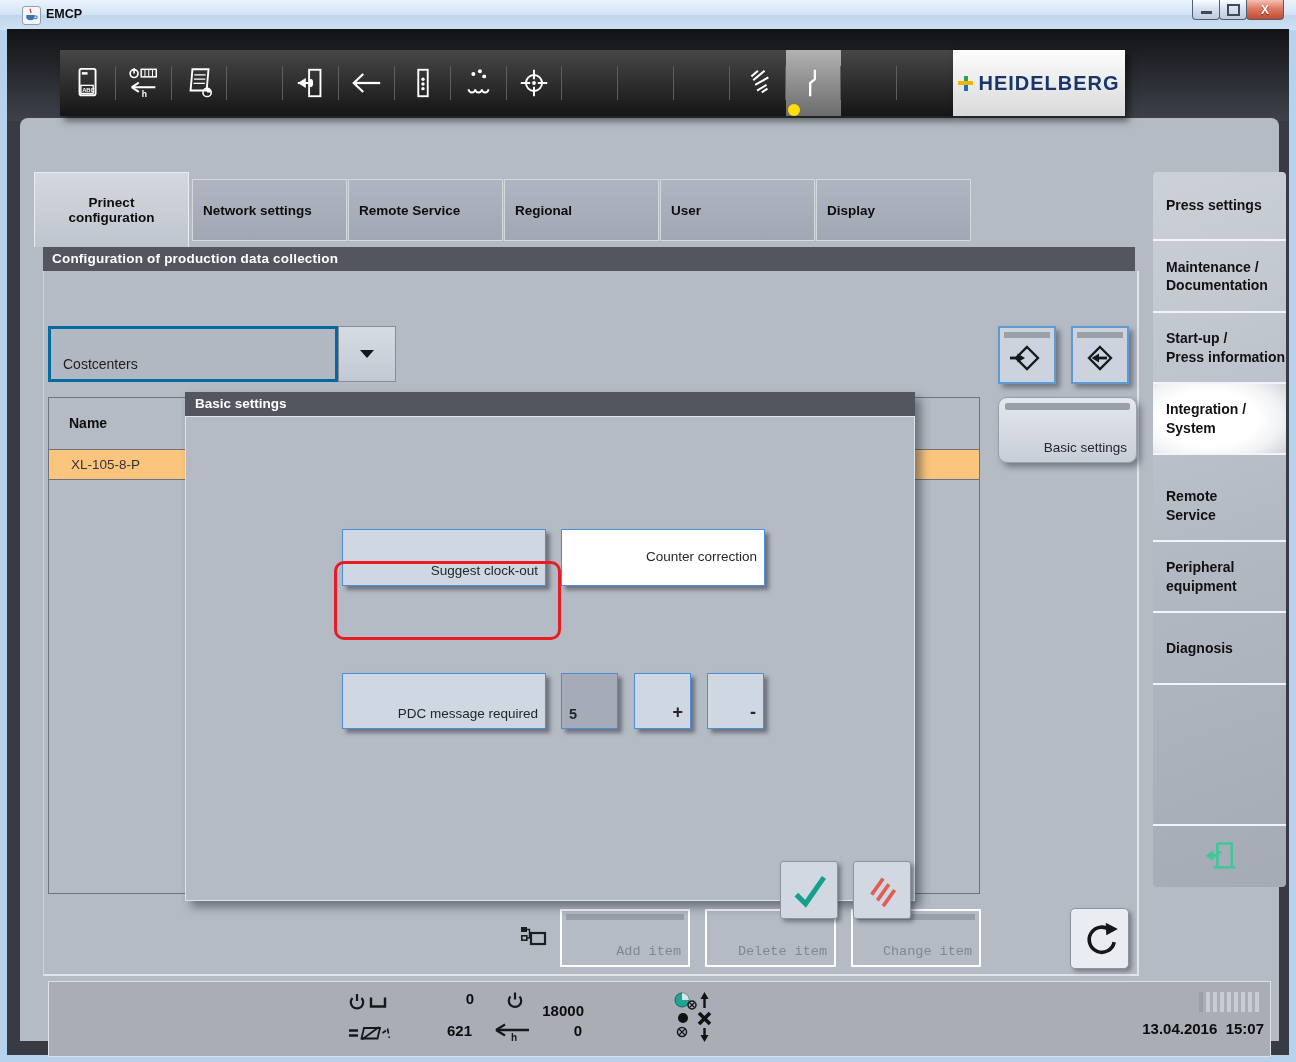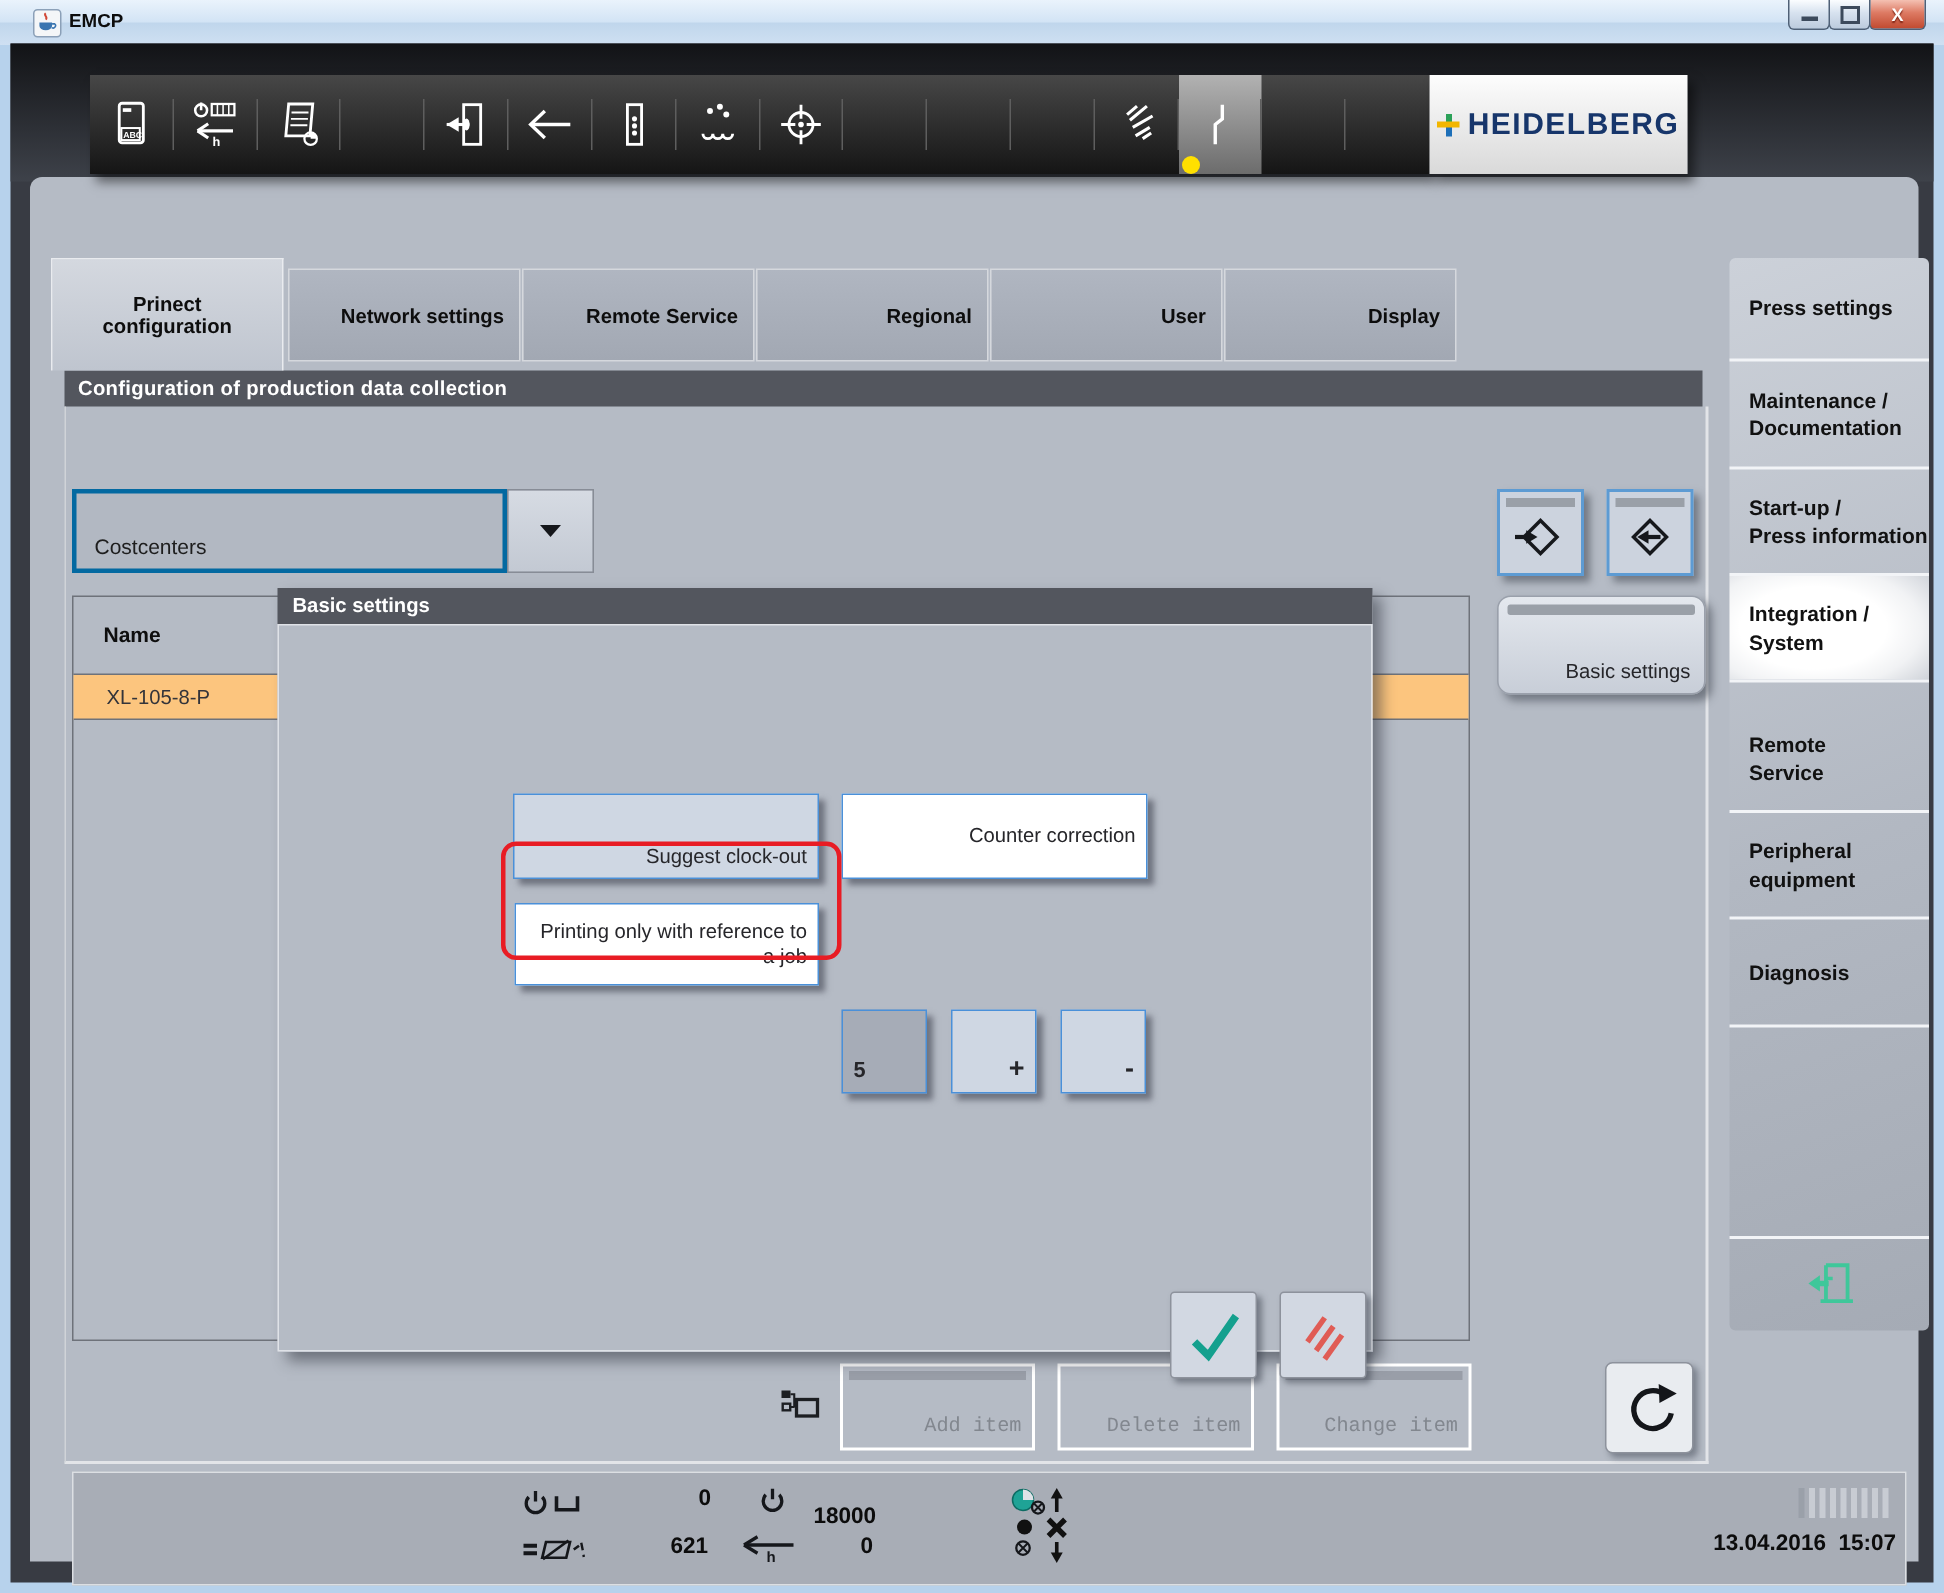--- a/index.html
+++ b/index.html
@@ -38,21 +38,21 @@
   .logo-panel{left:946px;top:21px;width:172px;height:66px;background:linear-gradient(#fdfdfd,#d9d9d9);
     box-shadow:4px 5px 7px rgba(0,0,0,.5);display:flex;align-items:center;justify-content:center;gap:5px;}
   .hmark{position:relative;width:15px;height:15px;}
   .hmark .v1{position:absolute;left:6px;top:0;width:3.4px;height:7px;background:#2ba158;}
   .hmark .v2{position:absolute;left:6px;bottom:0;width:3.4px;height:7px;background:#1d6fb8;}
   .hmark .h1{position:absolute;left:0;top:5.9px;width:15px;height:3.4px;background:#f2b600;}
   .hlogo{font-size:20px;font-weight:bold;color:#17366b;letter-spacing:1px;}
 
   
   .tab{top:61px;height:62px;width:155px;background:linear-gradient(#b0b6c1,#a2a8b3);
-    border:1px solid #d5d8dd;box-sizing:border-box;display:flex;align-items:center;justify-content:flex-end;
+    border:1px solid #d5d8dd;box-sizing:border-box;display:flex;align-items:center;justify-content:flex-start;
     text-align:center;font-weight:bold;font-size:13.5px;color:#0d0d0d;padding:0 10px;}
   .tab.active{top:54px;height:75px;background:linear-gradient(#d4d8df,#bfc5cf);border:1px solid #e9ebef;border-bottom:none;z-index:2;}
 
   
   .sec-header{left:23px;top:129px;width:1092px;height:24px;background:#53565e;color:#fff;
     font-weight:bold;font-size:13.5px;line-height:24px;padding-left:9px;box-sizing:border-box;letter-spacing:.2px;}
   .content-edge{left:23px;top:153px;width:1093px;height:703px;border-left:1px solid #d0d3d8;
     border-right:2px solid #e2e4e8;border-bottom:2px solid #e2e4e8;pointer-events:none;}
 
   
@@ -211,24 +211,24 @@
 
       <div class="abs dialog">
         <div class="dlg-title">Basic settings</div>
         <div class="dlg-body">
           <div class="dbtn face-blue" style="left:156px;top:80px;width:204px;height:57px;">
               <span>Suggest clock-out</span>
             </div>
           <div class="dbtn face-white" style="left:375px;top:80px;width:204px;height:57px;">
               <span>Counter correction</span>
             </div>
-          <div class="dbtn face-white" style="left:157px;top:153px;width:203px;height:55px;">
-              <span>Printing only with reference to a job</span>
-            </div>
           <div class="red-ring"></div>
+          <div class="dbtn face-blue" style="left:156px;top:224px;width:204px;height:56px;">
+              <span>PDC message required</span>
+            </div>
           <div class="dbtn face-gray" style="left:375px;top:224px;width:57px;height:56px;justify-content:flex-start;font-weight:bold;font-size:14.5px;">
               <span>5</span>
             </div>
           <div class="dbtn face-blue" style="left:448px;top:224px;width:57px;height:56px;font-weight:bold;font-size:18px;">
               <span>+</span>
             </div>
           <div class="dbtn face-blue" style="left:521px;top:224px;width:57px;height:56px;font-weight:bold;font-size:18px;">
               <span>-</span>
             </div>
           <div class="sq-btn" style="left:594px;top:444px;">

